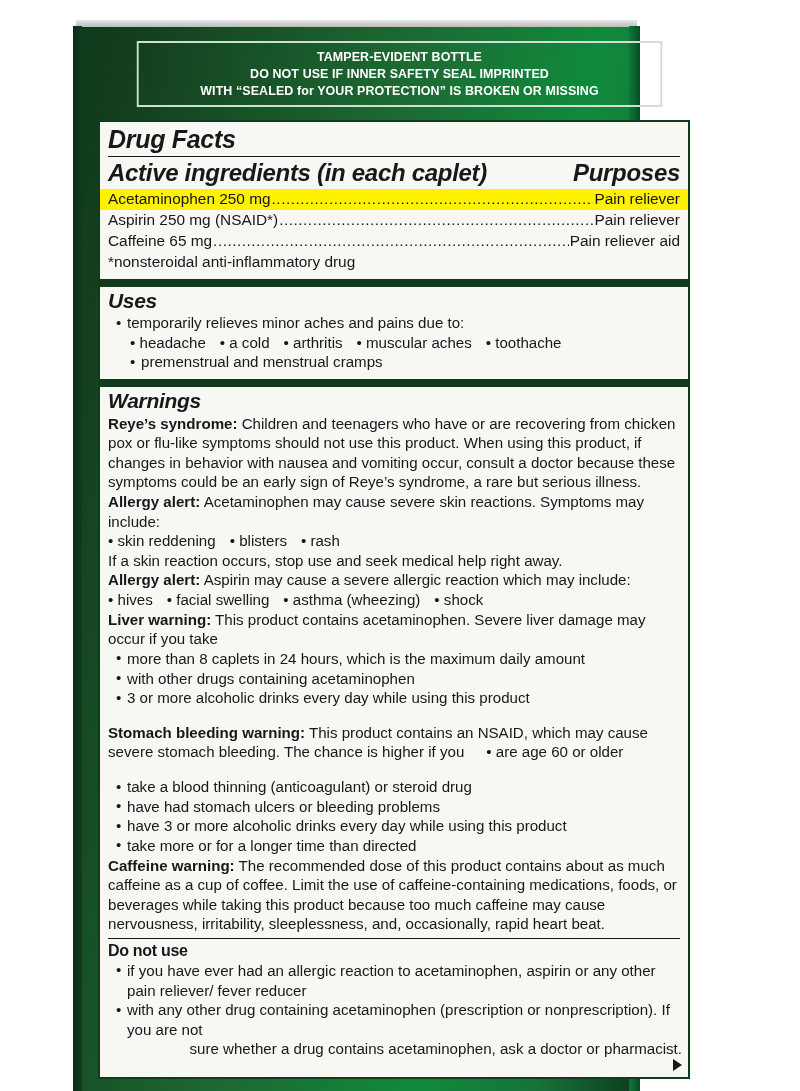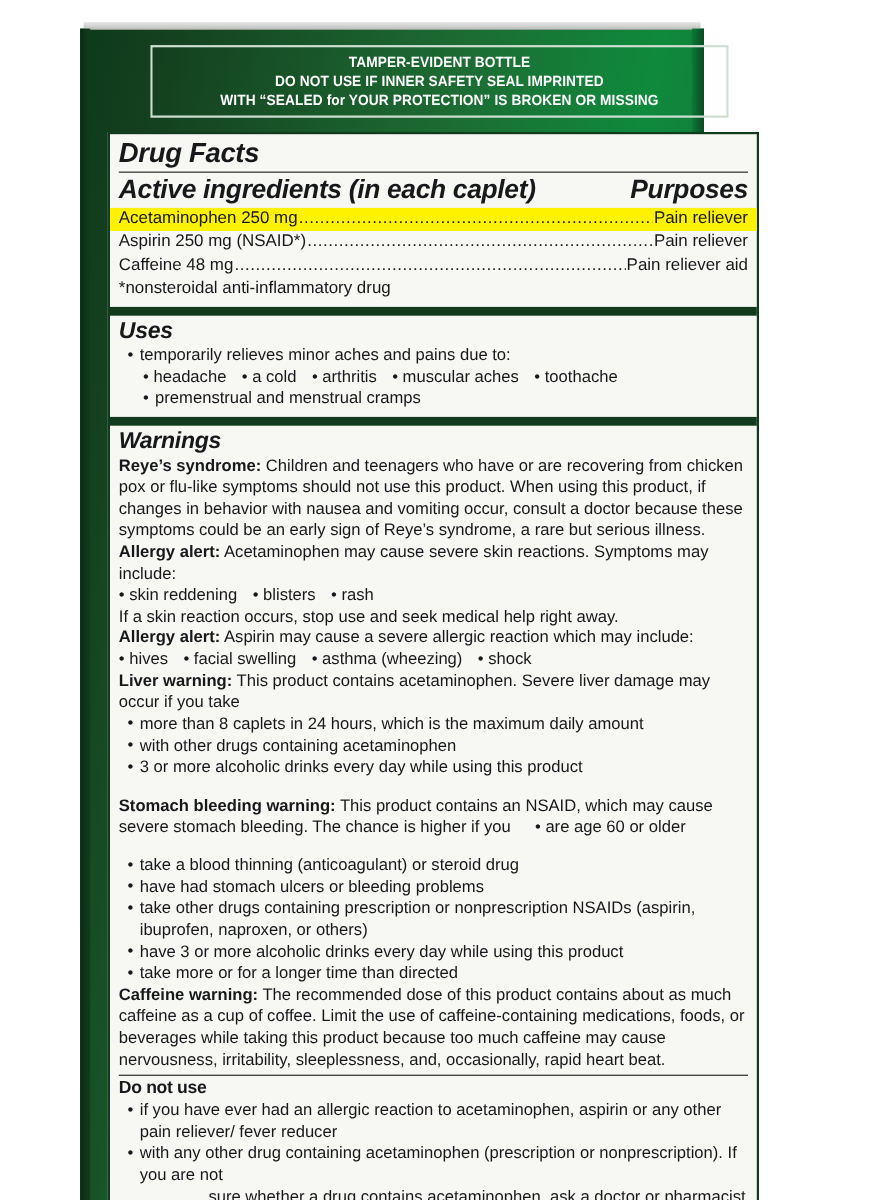--- a/index.html
+++ b/index.html
@@ -248,21 +248,21 @@
       <span class="ing-name">Acetaminophen 250 mg</span>
       <span class="ing-dots">......................................................................................................</span>
       <span class="ing-purpose">Pain reliever</span>
     </div>
     <div class="ing-row">
       <span class="ing-name">Aspirin 250 mg (NSAID*)</span>
       <span class="ing-dots">......................................................................................................</span>
       <span class="ing-purpose">Pain reliever</span>
     </div>
     <div class="ing-row">
-      <span class="ing-name">Caffeine 48 mg</span>
+      <span class="ing-name">Caffeine 65 mg</span>
       <span class="ing-dots">......................................................................................................</span>
       <span class="ing-purpose">Pain reliever aid</span>
     </div>
     <div class="footnote">*nonsteroidal anti-inflammatory drug</div>
 
     <div class="band"></div>
 
     <div class="sec-title">Uses</div>
     <ul class="b">
       <li>temporarily relieves minor aches and pains due to:</li>
@@ -315,21 +315,20 @@
       <li>with other drugs containing acetaminophen</li>
       <li>3 or more alcoholic drinks every day while using this product</li>
     </ul>
 
     <p class="runon">
       <b>Stomach bleeding warning:</b><span> This product contains an NSAID, which may cause severe stomach bleeding. The chance is higher if you</span><span class="ib">are age 60 or older</span>
     </p>
     <ul class="b">
       <li>take a blood thinning (anticoagulant) or steroid drug</li>
       <li>have had stomach ulcers or bleeding problems</li>
-      <li>take other drugs containing prescription or nonprescription NSAIDs (aspirin, ibuprofen, naproxen, or others)</li>
       <li>have 3 or more alcoholic drinks every day while using this product</li>
       <li>take more or for a longer time than directed</li>
     </ul>
 
     <p class="t">
       <b>Caffeine warning:</b><span> The recommended dose of this product contains about as much caffeine as a cup of coffee. Limit the use of caffeine-containing medications, foods, or beverages while taking this product because too much caffeine may cause nervousness, irritability, sleeplessness, and, occasionally, rapid heart beat.</span>
     </p>
     <div class="spacer4"></div>
 
     <div class="rule-hair"></div>

